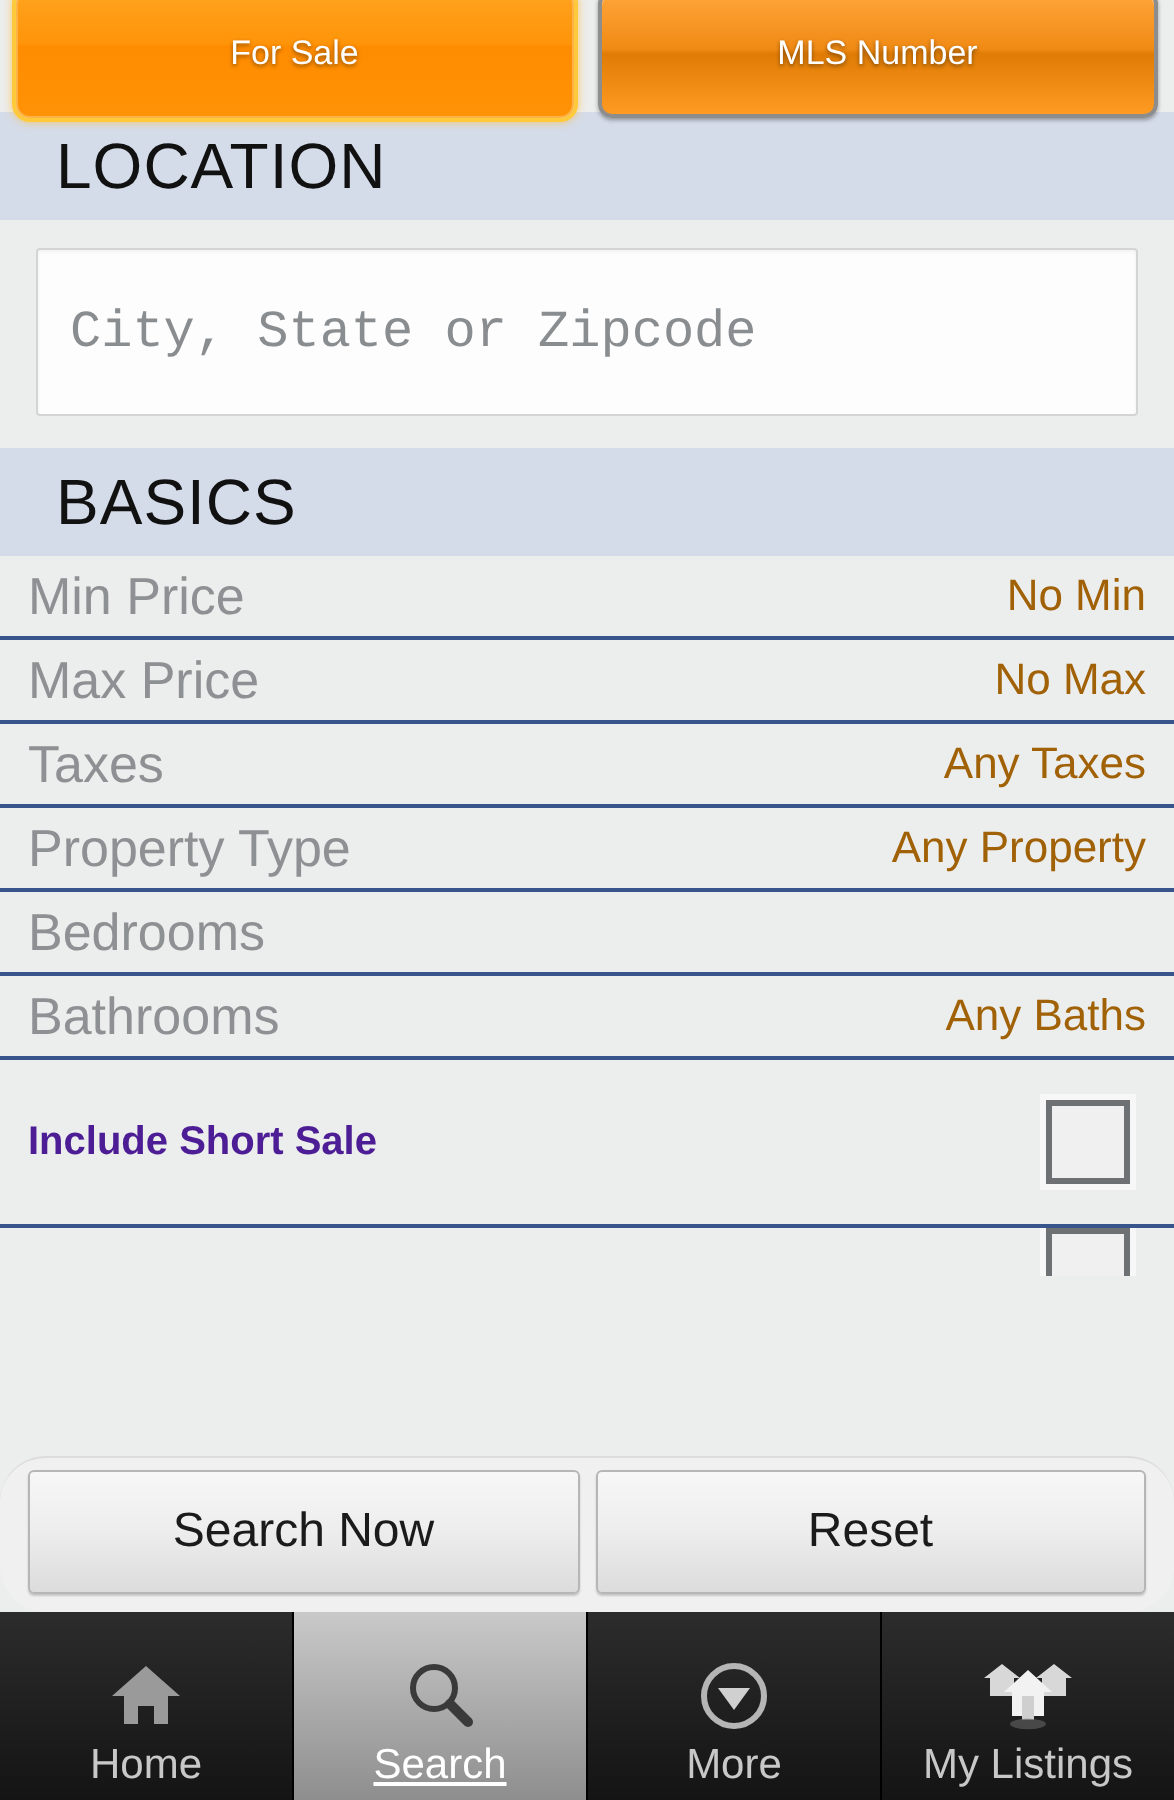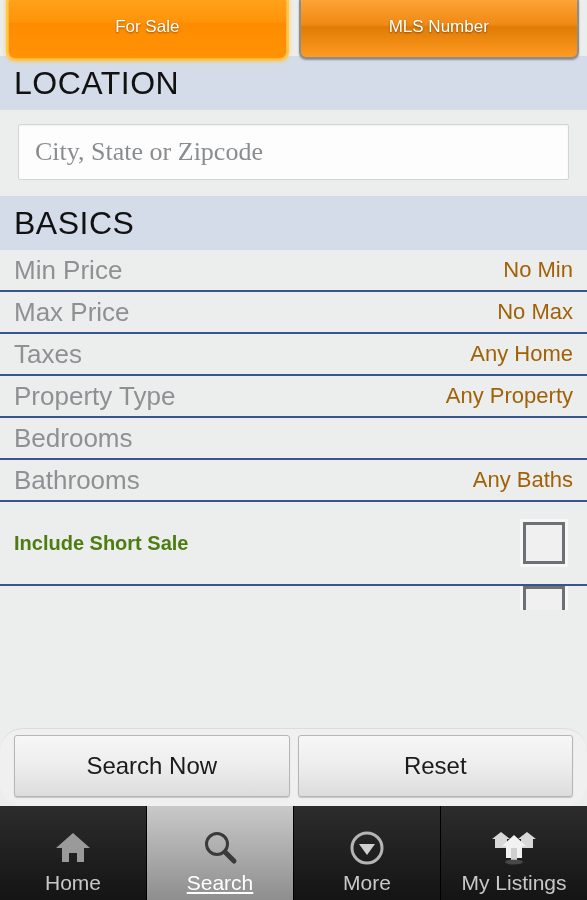--- a/index.html
+++ b/index.html
@@ -35,35 +35,35 @@
     background: linear-gradient(to bottom, #ffa53a 0%, #f08a14 46%, #e07c05 50%, #ff9b22 100%);
     border: 2px solid #8d8d8d;
     box-shadow: inset 0 1px 0 rgba(255,255,255,.45), 0 1px 2px rgba(0,0,0,.35);
   }
 
   
   .section-header {
     background: #d5dce9;
     height: 54px;
     display: flex; align-items: center;
-    padding: 0 14px;
+    padding: 0 28px;
     font-size: 32px; color: #111; letter-spacing: .5px;
     font-weight: 400;
   }
 
   
   .location-pane { background: #eceded; padding: 14px 18px 16px 18px; }
   .search-input {
-    width: 100%; height: 56px;
+    width: 100%; height: 84px;
     background: #fdfdfd;
     border: 1px solid #d2d4d6;
     border-radius: 2px;
     padding: 16px 16px;
     font-size: 26px; color: #8a8d90;
-    font-family: Liberation Serif, serif;
+    font-family: Liberation Mono, monospace;
     box-shadow: inset 0 1px 2px rgba(0,0,0,.05);
   }
   .search-input::placeholder { color: #8a8d90; opacity: 1; }
 
   
   .rows { background: #eceded; }
   .row {
     height: 42px;
     display: flex; align-items: center; justify-content: space-between;
     padding: 0 14px;
@@ -78,21 +78,21 @@
   .options { background: #eceded; }
   .opt-row {
     height: 84px;
     display: flex; align-items: center; justify-content: space-between;
     padding: 0 22px 0 14px;
     border-bottom: 2px solid #37548c;
     background: #eceded;
     cursor: pointer;
   }
   .opt-row.clipped { height: 24px; border-bottom: none; overflow: hidden; align-items: flex-start; }
-  .opt-label { font-size: 20px; color: #4d7c0f; font-weight: bold; }
+  .opt-label { font-size: 20px; color: #4c1d95; font-weight: bold; }
   .checkbox {
     width: 42px; height: 42px;
     border: 3px solid #6e7173;
     background: #f0f0f0;
     box-shadow: 0 0 0 3px #f7f7f7;
   }
 
   
   .actions {
     position: absolute; left: 0; right: 0; bottom: 94px;
@@ -165,21 +165,21 @@
     <div class="row">
       <span class="row-label">Min Price</span>
       <span class="row-value">No Min</span>
     </div>
     <div class="row">
       <span class="row-label">Max Price</span>
       <span class="row-value">No Max</span>
     </div>
     <div class="row">
       <span class="row-label">Taxes</span>
-      <span class="row-value">Any Home</span>
+      <span class="row-value">Any Taxes</span>
     </div>
     <div class="row">
       <span class="row-label">Property Type</span>
       <span class="row-value">Any Property</span>
     </div>
     <div class="row">
       <span class="row-label">Bedrooms</span>
     </div>
     <div class="row">
       <span class="row-label">Bathrooms</span>

